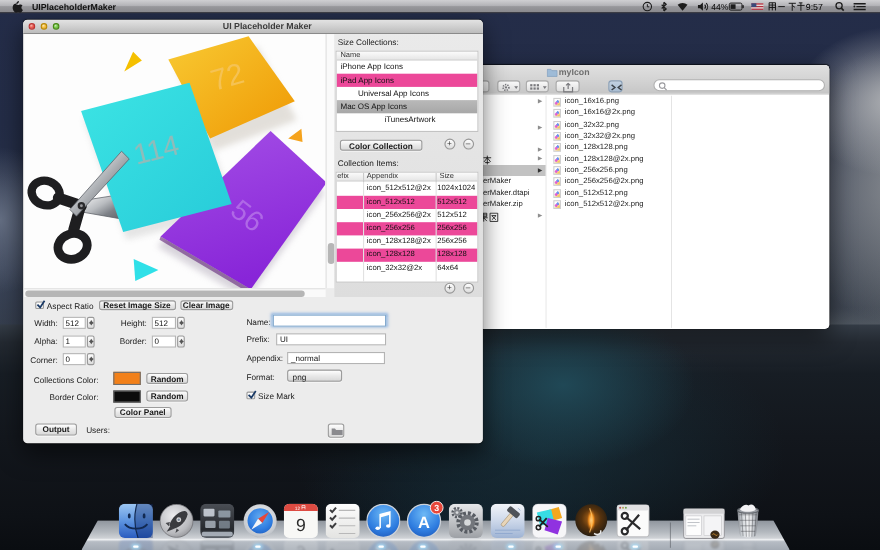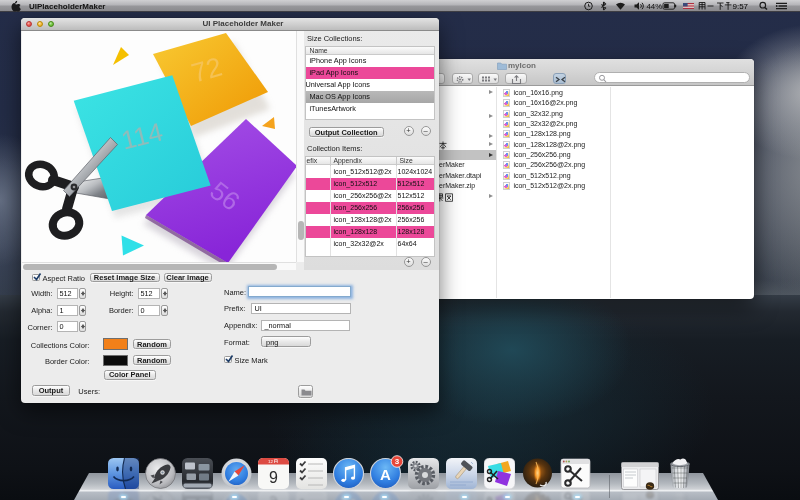--- a/index.html
+++ b/index.html
@@ -283,25 +283,25 @@
     </div>
   <div id="hscroll">
       <div id="hthumb"></div>
     </div>
   <div id="rpanel">
     <div class="label" style="left:3px;top:3px;">Size Collections:</div>
     <div class="table" style="left:0.5px;top:14.5px;width:130px;height:74px;">
       <div class="thead"><span style="margin-left:4px;">Name</span></div>
       <div class="trow" style="top:8px;"><span style="margin-left:4px;">iPhone App Icons</span></div>
       <div class="trow alt" style="top:20px;"><span style="margin-left:4px;">iPad App Icons</span></div>
-      <div class="trow" style="top:32px;"><span style="margin-left:0;">Universal App Icons</span></div>
+      <div class="trow" style="top:32px;"><span style="margin-left:20px;">Universal App Icons</span></div>
       <div class="trow" style="top:44px;background:linear-gradient(to bottom,#b9b9b9,#a7a7a7);"><span style="margin-left:4px;">Mac OS App Icons</span></div>
-      <div class="trow" style="top:56px;"><span style="margin-left:4px;">iTunesArtwork</span></div>
-    </div>
-    <div class="btn" style="left:4.5px;top:95.5px;width:75.5px;height:10px;line-height:9px;font-weight:bold;">Output Collection</div>
+      <div class="trow" style="top:56px;padding-left:40px;"><span style="margin-left:4px;">iTunesArtwork</span></div>
+    </div>
+    <div class="btn" style="left:4.5px;top:95.5px;width:75.5px;height:10px;line-height:9px;font-weight:bold;">Color Collection</div>
     <div class="rbtn" style="left:99.5px;top:94.5px;">+</div>
     <div class="rbtn" style="left:116.5px;top:94.5px;">–</div>
     <div class="label" style="left:3px;top:113px;">Collection Items:</div>
     <div class="table" style="left:0.5px;top:124.5px;width:130px;height:101.5px;font-size:7px;" id="itable">
       <div class="thead">
         <span style="margin-left:1px;">efix</span>
         <span style="position:absolute;left:28px;">Appendix</span>
         <span style="position:absolute;left:94px;">Size</span>
         <i style="position:absolute;left:24px;top:0;width:1px;height:9px;background:#cacaca;"></i>
         <i style="position:absolute;left:90px;top:0;width:1px;height:9px;background:#cacaca;"></i>

